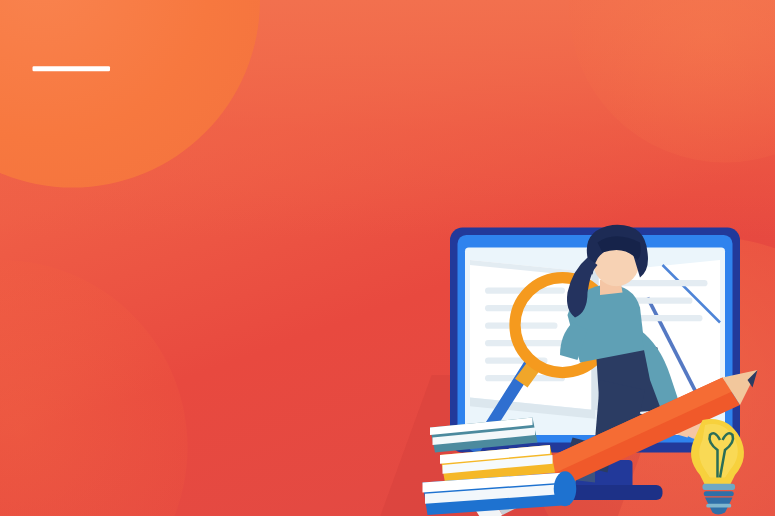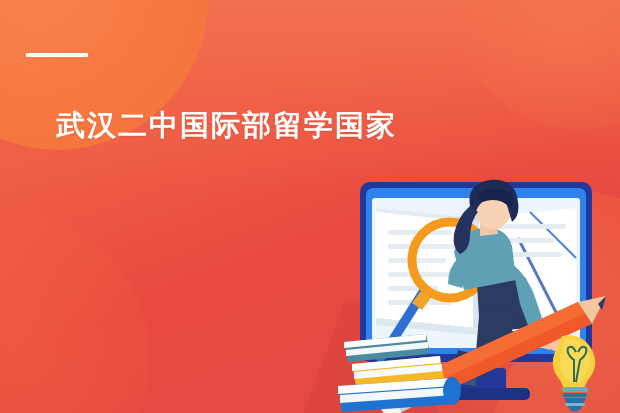--- a/index.html
+++ b/index.html
@@ -108,21 +108,20 @@
   <div class="bg-base"></div>
   <div class="bg-wash-top"></div>
   <div class="blob-orange-left"></div>
   <div class="blob-left-low"></div>
   <div class="blob-top-right"></div>
   <div class="blob-right"></div>
   <div class="wedge"></div>
 
   <div class="accent-rule"></div>
 
-  <div class="headline">武汉二中国际部留学国家</div>
 
   <div class="illo">
     <svg viewBox="0 0 290 241" width="290" height="241" xmlns="http://www.w3.org/2000/svg">
 
       <g>
 
         <rect x="120" y="196" width="56" height="26" rx="3" fill="#22399A"></rect>
         <rect x="96" y="216" width="104" height="12" rx="5" fill="#1D3187"></rect>
 
         <rect x="30" y="10" width="232" height="180" rx="10" fill="#22399A"></rect>

